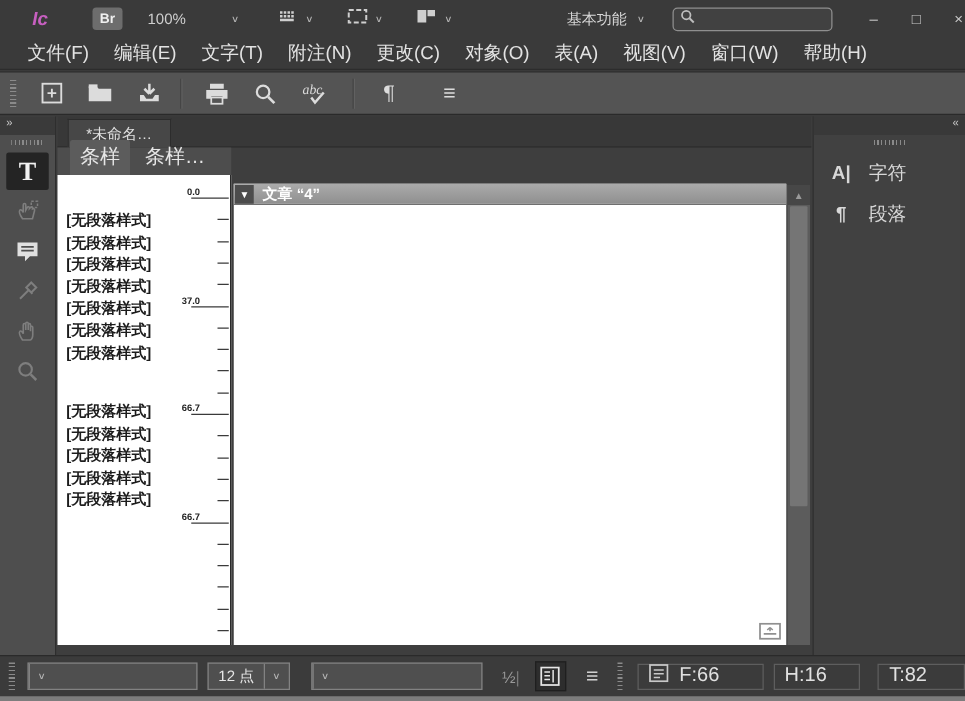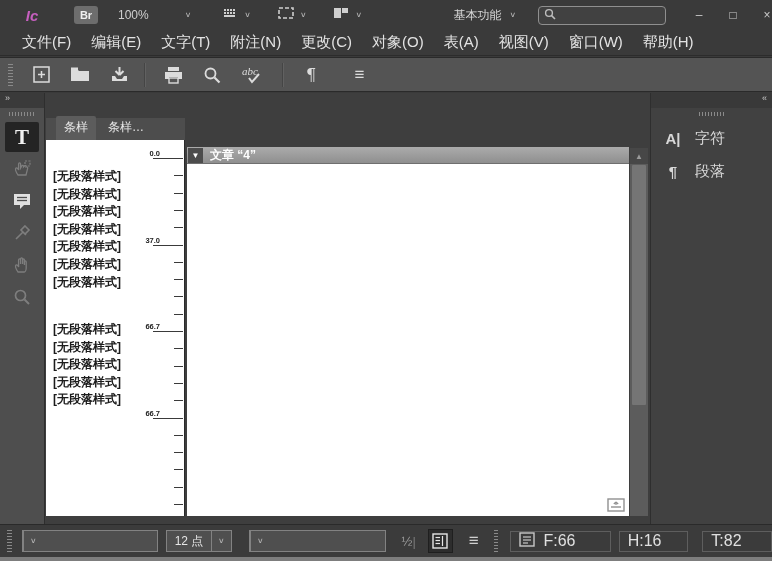--- a/index.html
+++ b/index.html
@@ -68,21 +68,21 @@
     font-size:21px; font-weight:bold; }
   
   .doctabbar { position:absolute; left:46px; top:0; width:603px; height:25px;
     background:#383838; border-bottom:1px solid #2c2c2c; }
   .doctab { position:absolute; left:8px; top:2px; height:23px; padding:0 14px;
     background:#474747; border:1px solid #2c2c2c; border-bottom:none;
     display:flex; align-items:center; font-size:12px; color:#e0e0e0; }
   
   .viewtabs { position:absolute; left:46px; top:25px; width:139px; height:22px;
     background:#4d4d4d; display:flex; align-items:flex-end; padding-left:10px; gap:4px; }
-  .viewtab { font-size:12px; color:#e6e6e6; padding:3px 8px 4px; }
+  .viewtab { font-size:16px; color:#e6e6e6; padding:3px 8px 4px; }
   .viewtab.active { background:#5c5c5c; border-radius:2px 2px 0 0; }
   
   .infocol { position:absolute; left:46px; top:47px; width:139px; height:376px;
     background:#fff; border-right:1px solid #2a2a2a; overflow:hidden; }
   .psrow { position:absolute; left:7px; font-size:12px; color:#1c1c1c;
     font-weight:bold; white-space:nowrap; }
   .ruler { position:absolute; right:0; top:0; width:40px; height:100%; }
   .rtick { position:absolute; right:1px; height:0; border-top:1px solid #3a3a3a; }
   .rtick.short { width:9px; }
   .rtick.long  { width:30px; }
@@ -302,20 +302,23 @@
           </svg>
       </div>
       <div class="tool">
         <svg width="18" height="18" viewBox="0 0 18 18">
           <circle cx="7.5" cy="7.5" r="5" fill="none" stroke="#7e7e7e" stroke-width="1.7"></circle>
           <line x1="11.5" y1="11.5" x2="16" y2="16" stroke="#7e7e7e" stroke-width="2"></line>
           </svg>
       </div>
     </div>
 
+    <div class="doctabbar">
+      <div class="doctab">*未命名…</div>
+    </div>
 
     <div class="viewtabs" id="viewtabs">
         <div class="viewtab active">条样</div>
         <div class="viewtab">条样…</div>
       </div>
 
     <div class="infocol">
       <div id="psrows">
           <div class="psrow" style="top: 28px;">[无段落样式]</div>
           <div class="psrow" style="top: 45.6px;">[无段落样式]</div>

